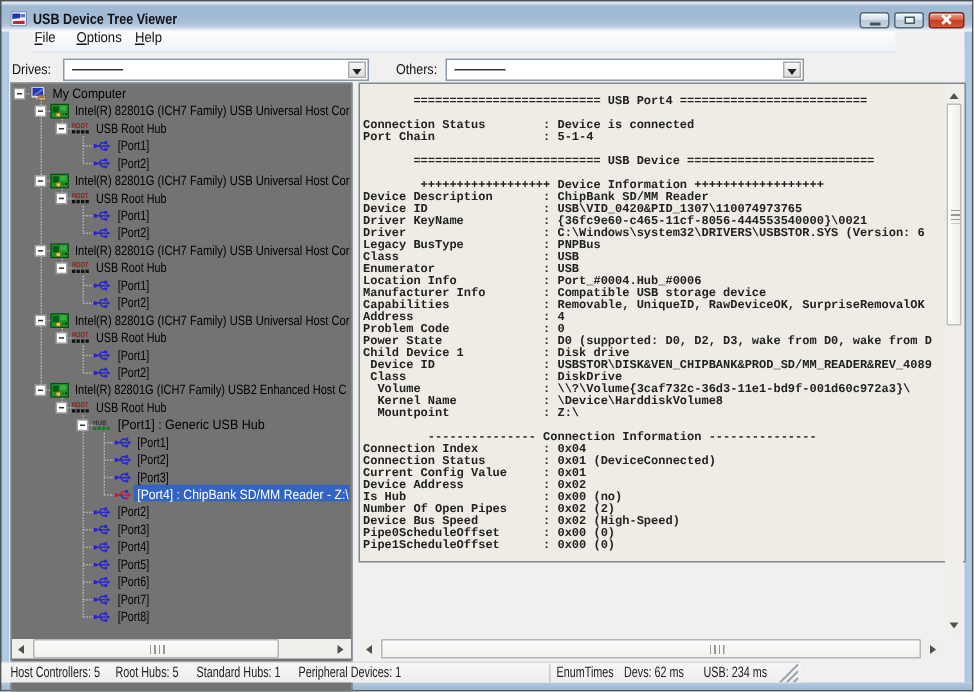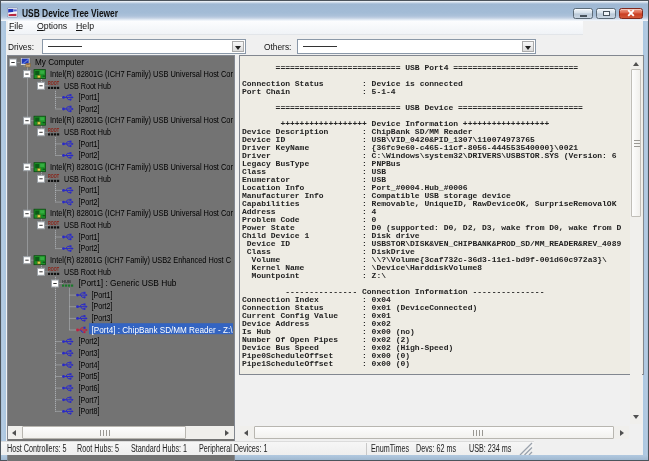--- a/index.html
+++ b/index.html
@@ -17,21 +17,21 @@
     <div style="position:absolute;left:6px;top:5.5px;width:7px;height:2px;background:#46525c"></div>
   </div>
 <div style="position:absolute;left:596px;top:8px;width:20px;height:11px;border:1px solid #5c6b77;border-radius:2.5px;box-shadow:inset 0 1px 0 rgba(255,255,255,.7);background:linear-gradient(#eff4f9,#d3dfe9 48%,#b9c8d7 52%,#c9d6e3)">
     <div style="position:absolute;left:6px;top:2px;width:6.5px;height:5px;border:1.3px solid #46525c;background:#eef3f8"></div>
   </div>
 <div style="position:absolute;left:619px;top:8px;width:24px;height:11px;border:1px solid #82281b;border-radius:2.5px;box-shadow:inset 0 1px 0 rgba(255,255,255,.45);background:linear-gradient(#eda18c,#da5c42 48%,#c93d22 52%,#d15638);color:#fff;">
     <svg width="22" height="9" viewBox="0 0 22 9" style="position:absolute;left:0;top:0">
       <path d="M8.2 1.2 L13.8 6.8 M13.8 1.2 L8.2 6.8" stroke="#fff" stroke-width="1.9"></path>
     </svg>
   </div>
-<div style="position:absolute;left:8px;top:21px;width:575px;height:14px;background:linear-gradient(#fcfdfe,#f0f3f7);border-bottom:1px solid #e2e5e9;color:#111">
+<div style="position:absolute;left:22px;top:21px;width:575px;height:14px;background:linear-gradient(#fcfdfe,#f0f3f7);border-bottom:1px solid #e2e5e9;color:#111">
     <span style="position:absolute;top:0px;font-size:9.5px;line-height:9.5px;transform:scaleX(0.92);transform-origin:0 0;white-space:nowrap;left:1px"><u>F</u>ile</span>
     <span style="position:absolute;top:0px;font-size:9.5px;line-height:9.5px;transform:scaleX(0.92);transform-origin:0 0;white-space:nowrap;left:28.5px"><u>O</u>ptions</span>
     <span style="position:absolute;top:0px;font-size:9.5px;line-height:9.5px;transform:scaleX(0.92);transform-origin:0 0;white-space:nowrap;left:68px"><u>H</u>elp</span>
   </div>
 <div style="position:absolute;left:6px;top:36px;width:637px;height:19px;background:#f0f0f0"></div>
 <div style="position:absolute;font-size:9.5px;line-height:9.5px;color:#111;transform:scaleX(0.88);transform-origin:0 0;white-space:nowrap;left:8px;top:41.5px">Drives:</div>
 <div style="position:absolute;font-size:9.5px;line-height:9.5px;color:#111;transform:scaleX(0.88);transform-origin:0 0;white-space:nowrap;left:264px;top:41.5px">Others:</div>
 <div style="position:absolute;left:42px;top:39px;width:204px;height:15px;background:#fff;border:1px solid #8a98a8;">
     <div style="position:absolute;left:5px;top:6px;width:34px;height:1.3px;background:#333"></div>
     <div style="position:absolute;right:1px;top:1px;width:12px;height:11px;background:linear-gradient(#f8f8f8,#dcdcdc);border:1px solid #aaa;">

